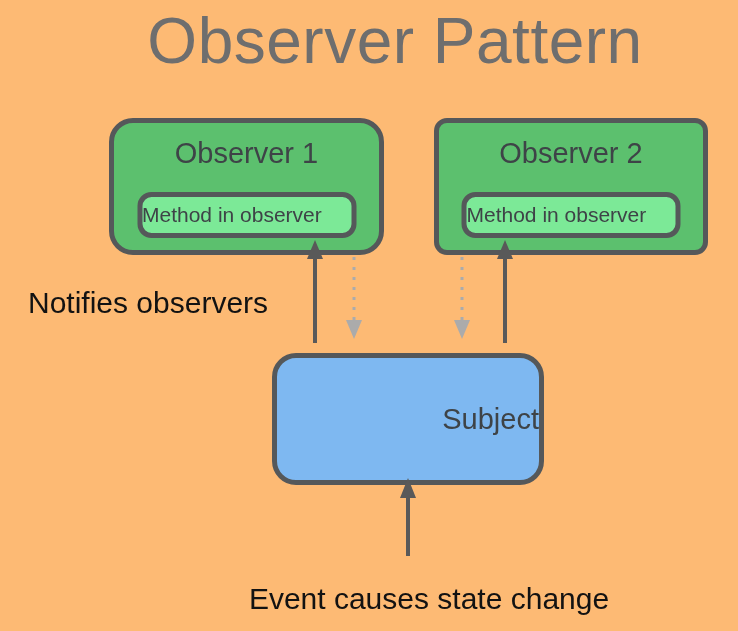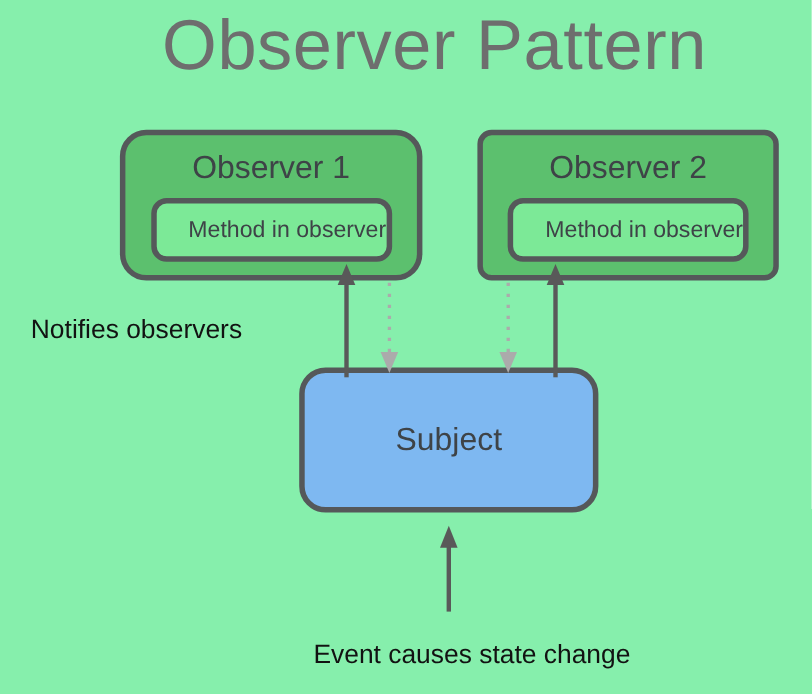--- a/index.html
+++ b/index.html
@@ -1,20 +1,20 @@
 <!DOCTYPE html>
 <html style="--box-green: #5CC06E; --box-light-green: #7CE997; --box-blue: #7EB8F1; --border: #55585A; --box-text: #3E4347; --title-text: #6E6E6E; --label-text: #121212; --arrow-solid: #595959; --arrow-dotted: #ABABAB;"><head>
 <meta charset="utf-8">
 <style>
   html,body{margin:0;padding:0;background:#ffffff;}
   .canvas{
     position:relative;
     width:738px;height:631px;
     overflow:hidden;
-    background:#86efac;
+    background:#fdba74;
     font-family:"Liberation Sans", sans-serif;
   }
   .diagram-title{
     position:absolute;
     top:4px;left:395px;
     transform:translateX(-50%);
     white-space:nowrap;
     font-size:64px;
     font-weight:300;
     letter-spacing:0.5px;
@@ -35,48 +35,48 @@
     top:14px;left:0;right:0;
     text-align:center;
     font-size:29px;
     color:var(--box-text);
   }
   .method-box{
     position:absolute;
     box-sizing:border-box;
     left:50%;bottom:12px;
     transform:translateX(-50%);
-    width:219px;height:58px;
+    width:219px;height:46px;
     background:var(--box-light-green);
     border:5px solid var(--border);
     border-radius:14px;
-    display:flex;align-items:center;justify-content:flex-end;
+    display:flex;align-items:center;justify-content:flex-start;
   }
   .method-label{
     font-size:21px;
     color:var(--box-text);
     white-space:nowrap;
   }
   .subject-box{
     position:absolute;
     box-sizing:border-box;
-    left:272px;top:334px;
+    left:272px;top:353px;
     width:272px;height:132px;
     background:var(--box-blue);
     border:5px solid var(--border);
     border-radius:24px;
-    display:flex;align-items:center;justify-content:center;
+    display:flex;align-items:center;justify-content:flex-end;
   }
   .subject-label{
     font-size:29px;
     color:var(--box-text);
   }
   .note{
     position:absolute;
-    font-size:24px;
+    font-size:30px;
     color:var(--label-text);
     white-space:nowrap;
     text-align:center;
   }
   .note-notify{left:28px;top:286px;}
   .note-event{left:429px;top:582px;transform:translateX(-50%);}
   svg.arrows{
     position:absolute;inset:0;
     pointer-events:none;
   }

